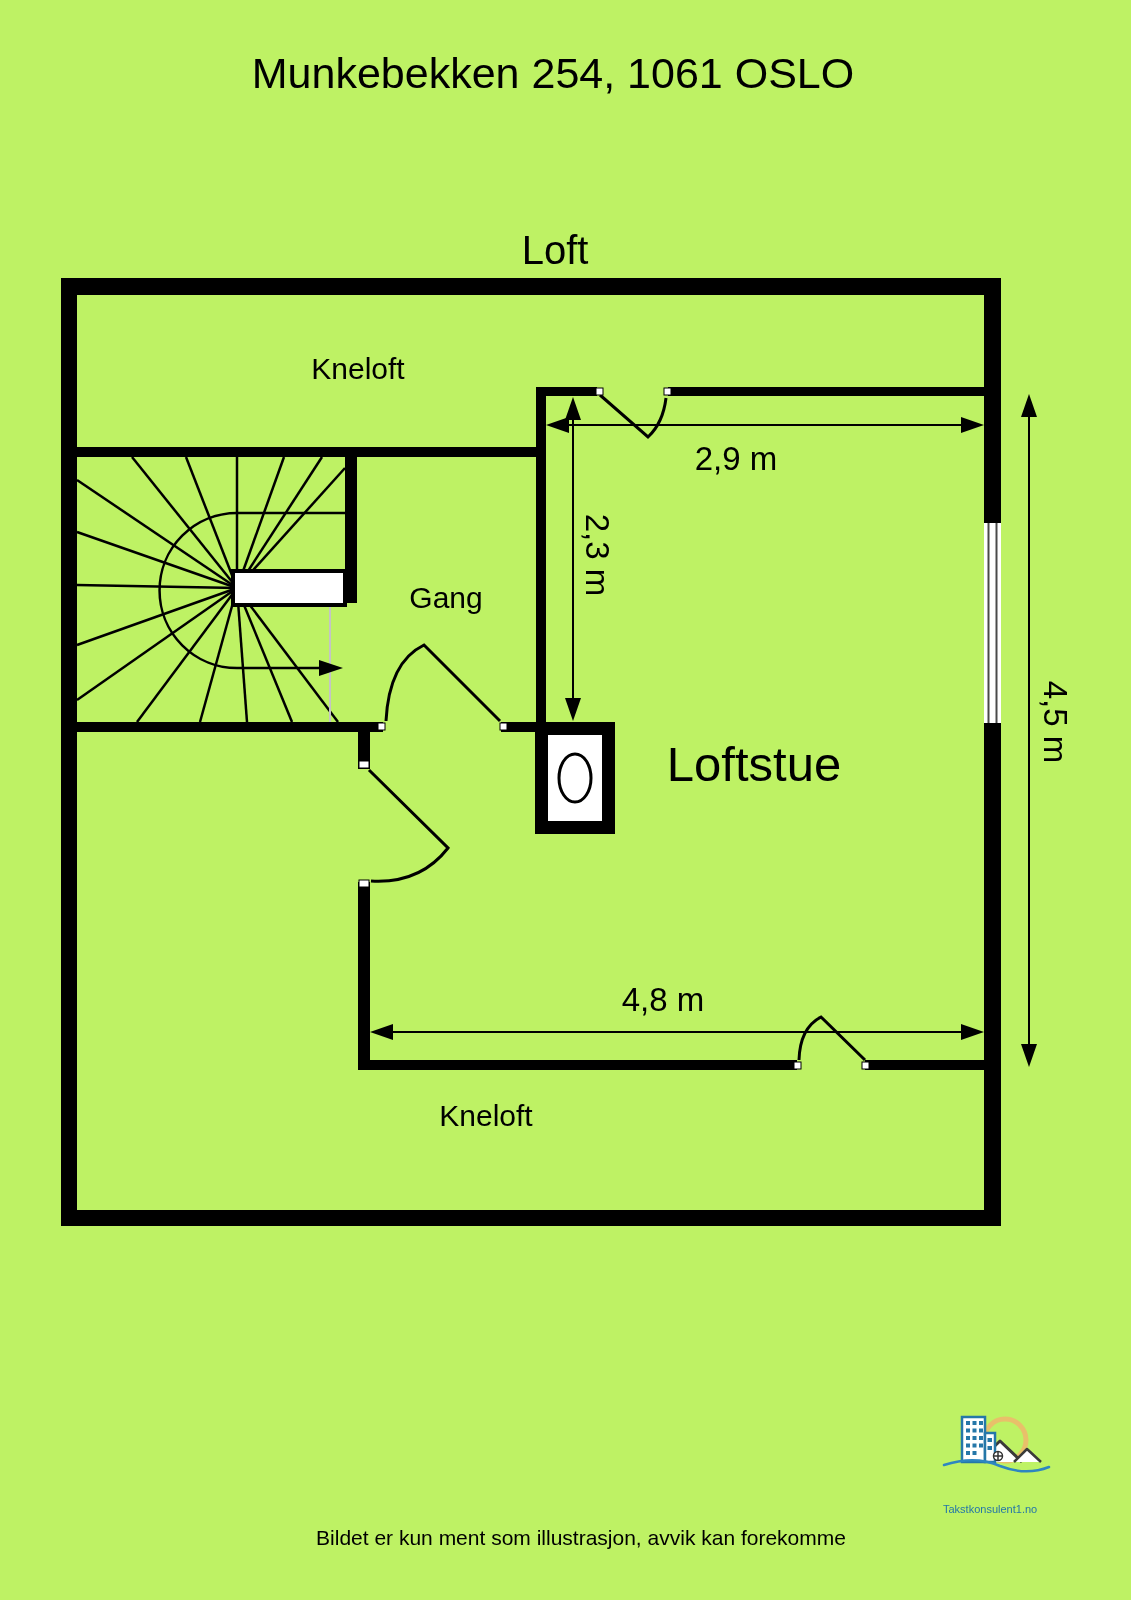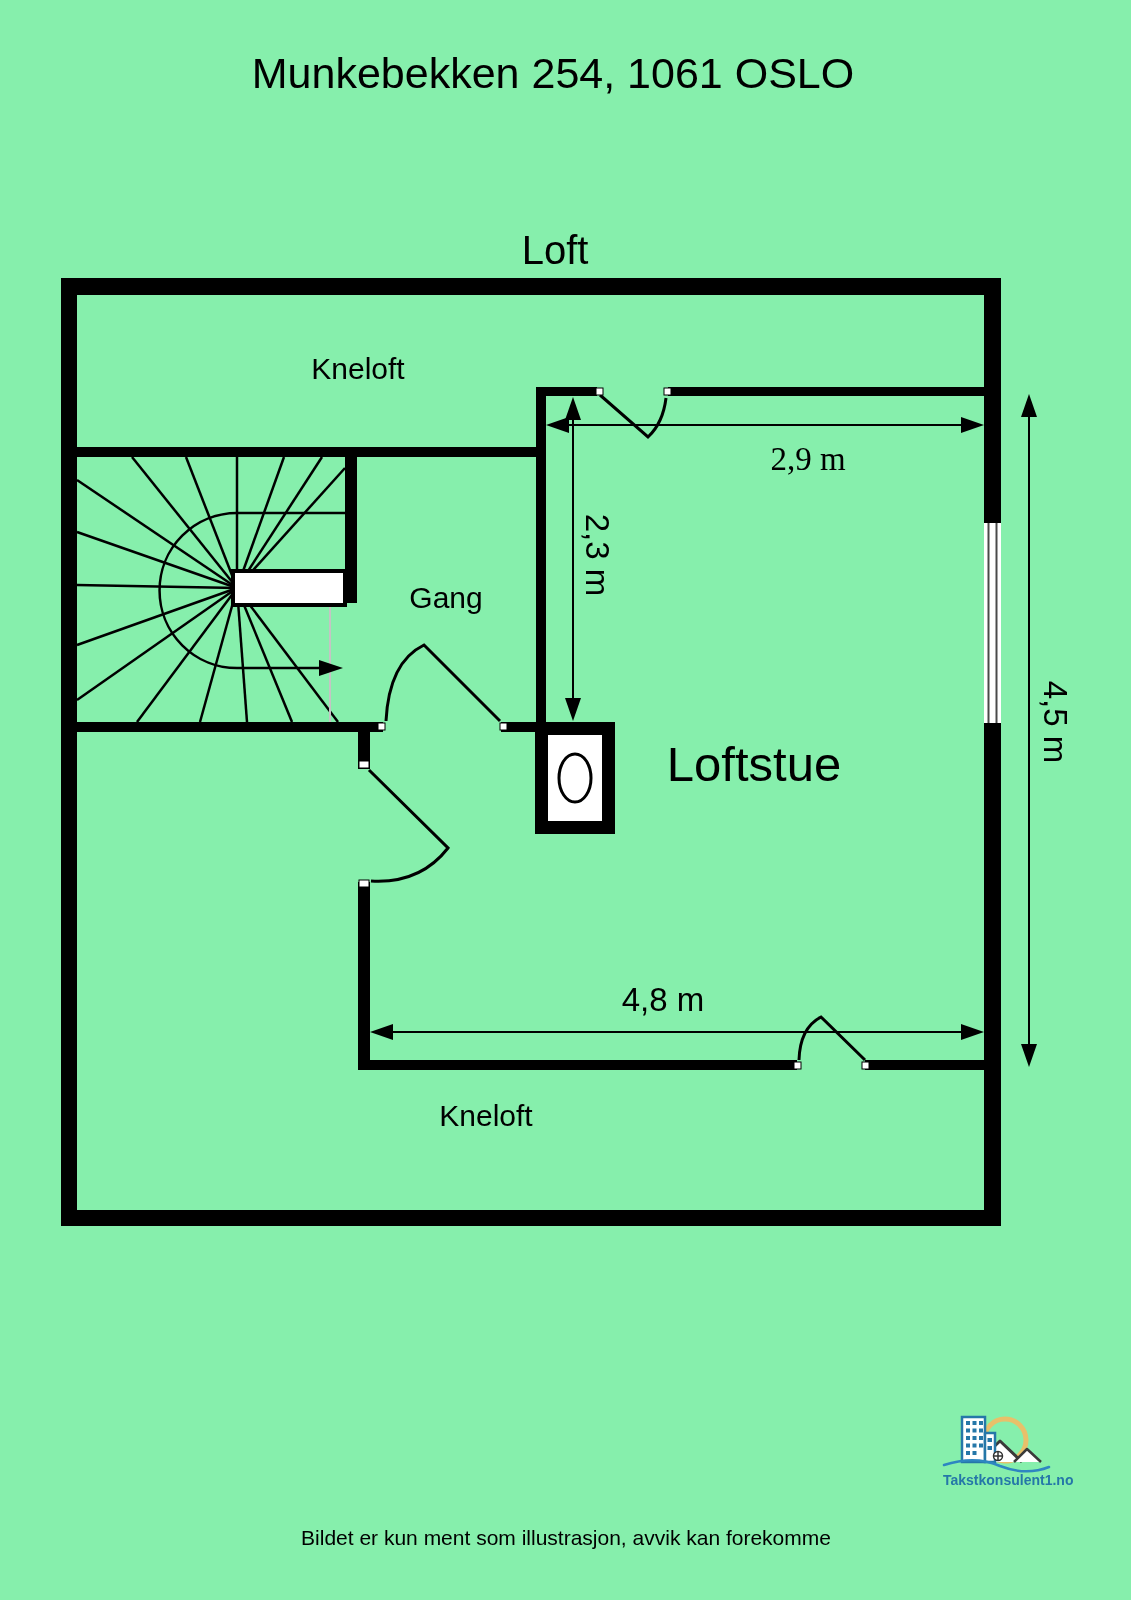--- a/index.html
+++ b/index.html
@@ -1,39 +1,39 @@
 <!DOCTYPE html>
 <html><head>
 <meta charset="utf-8">
 <style>
   html,body{margin:0;padding:0;background:#fff;}
   #page{
     position:relative;
     width:1131px;height:1600px;
-    background:#86efac;
+    background:#bef264;
     font-family:"Liberation Sans", sans-serif;
     overflow:hidden;
     text-align:right;
   }
   #plan-svg{position:absolute;left:0;top:0;}
   .label{
     position:absolute;
     transform:translate(-50%,-50%);
     white-space:nowrap;
     color:#000;
     font-family:"Liberation Sans", sans-serif;
   }
   .label.rot{transform:translate(-50%,-50%) rotate(90deg);}
   .title{font-size:43px;}
   .floor{font-size:40px;}
   .room{font-size:30px;}
   .room-big{font-size:49px;}
   .dim{font-size:33px;}
   .footer{font-size:21px;}
-  .logo-text{font-size:14px;font-weight:bold;color:#2577a8;transform:none;}
+  .logo-text{font-size:11px;font-weight:normal;color:#2577a8;transform:none;margin-top:31px;}
 </style>
 </head>
 <body>
 
 <div id="page">
 
   <svg id="plan-svg" width="1131" height="1600" viewBox="0 0 1131 1600">
 
     <g fill="#000000">
       <rect x="61" y="278" width="940" height="17"></rect>
@@ -179,25 +179,25 @@
   <div class="label floor" style="left:555px; top:250px;">Loft</div>
 
   <div class="label room" style="left:358px; top:369px;">Kneloft</div>
 
   <div class="label room" style="left:446px; top:598px;">Gang</div>
 
   <div class="label room-big" style="left:754px; top:764px;">Loftstue</div>
 
   <div class="label room" style="left:486px; top:1116px;">Kneloft</div>
 
-  <div class="label dim" style="left:808px; top:459px;font-family:Liberation Serif, serif;">2,9 m</div>
+  <div class="label dim" style="left:736px; top:459px;">2,9 m</div>
 
   <div class="label dim rot" style="left:597px; top:555px;">2,3 m</div>
 
   <div class="label dim rot" style="left:1055px; top:722px;">4,5 m</div>
 
   <div class="label dim" style="left:663px; top:1000px;">4,8 m</div>
 
-  <div class="label footer" style="left:566px; top:1538px;">Bildet er kun ment som illustrasjon, avvik kan forekomme</div>
+  <div class="label footer" style="left:581px; top:1538px;">Bildet er kun ment som illustrasjon, avvik kan forekomme</div>
 
   <div class="label logo-text" style="left:943px; top:1472px;">Takstkonsulent1.no</div>
 
 </div>
 
 </body></html>

